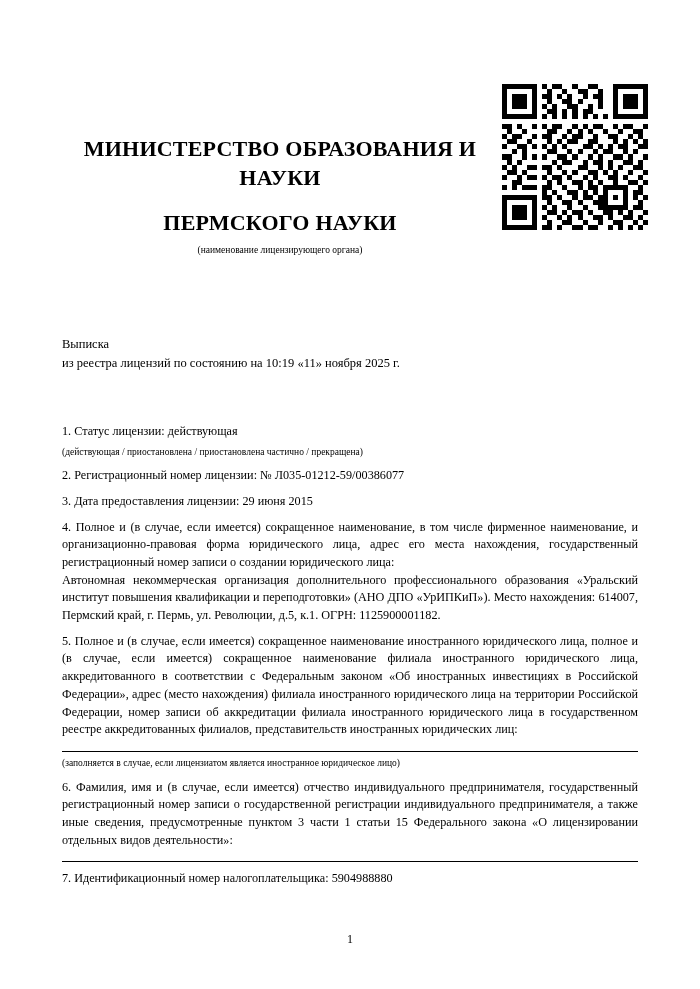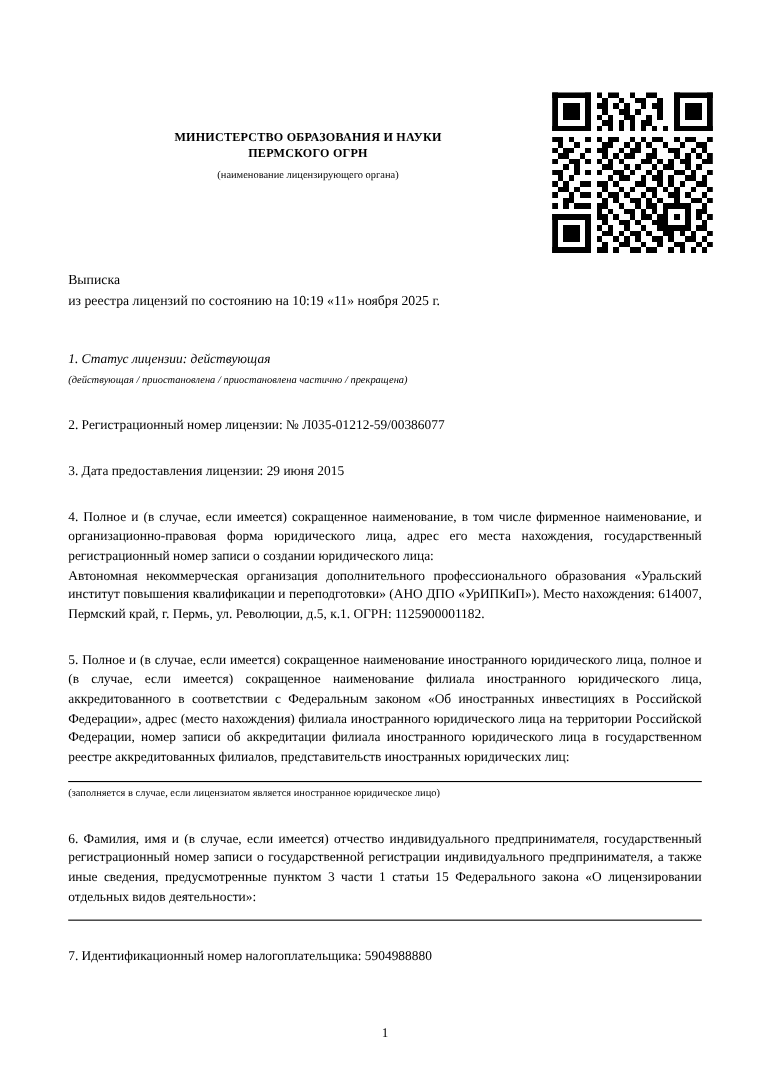--- a/index.html
+++ b/index.html
@@ -30,43 +30,44 @@
     height: 146px;
   }
   .qr svg { display: block; width: 146px; height: 146px; }
 
   .header {
     padding-top: 118px;
     text-align: center;
     padding-right: 140px;
   }
   .header-title {
-    font-size: 11px;
+    font-size: 22px;
     font-weight: bold;
     line-height: 1.32;
     letter-spacing: 0.2px;
+    margin-top: 16px;
   }
   .header-sub {
     font-size: 9.5px;
     margin-top: 8px;
   }
 
   .doc-title {
     margin-top: 80px;
     font-size: 12.5px;
     line-height: 1.55;
   }
 
   .section {
-    margin-top: 24px;
+    margin-top: 8px;
     font-size: 12.2px;
     line-height: 1.45;
     text-align: justify;
   }
-  .section.first { margin-top: 34px; font-style: italic; }
+  .section.first { margin-top: 49px; }
   .section p { margin: 0; }
   .note {
     text-align: left;
     font-size: 9.5px;
     margin-top: 5px;
   }
   .rule {
     border: none;
     border-top: 1px solid #000;
     margin: 12px 0 0 0;
@@ -343,21 +344,21 @@
         <rect x="21" y="28" width="1" height="1"></rect>
           <rect x="23" y="28" width="1" height="1"></rect>
         <rect x="25" y="28" width="1" height="1"></rect>
           <rect x="27" y="28" width="1" height="1"></rect>
       </g>
     </svg>
   </div>
 
   <div class="header">
     <div class="header-title">МИНИСТЕРСТВО ОБРАЗОВАНИЯ И НАУКИ</div>
-    <div class="header-title">ПЕРМСКОГО ОГРН</div>
+    <div class="header-title">ПЕРМСКОГО НАУКИ</div>
     <div class="header-sub">(наименование лицензирующего органа)</div>
   </div>
 
   <div class="doc-title">
     <div>Выписка</div>
     <div>из реестра лицензий по состоянию на 10:19 «11» ноября 2025 г.</div>
   </div>
 
   <div class="section first">
     <p>1. Статус лицензии: действующая</p>

